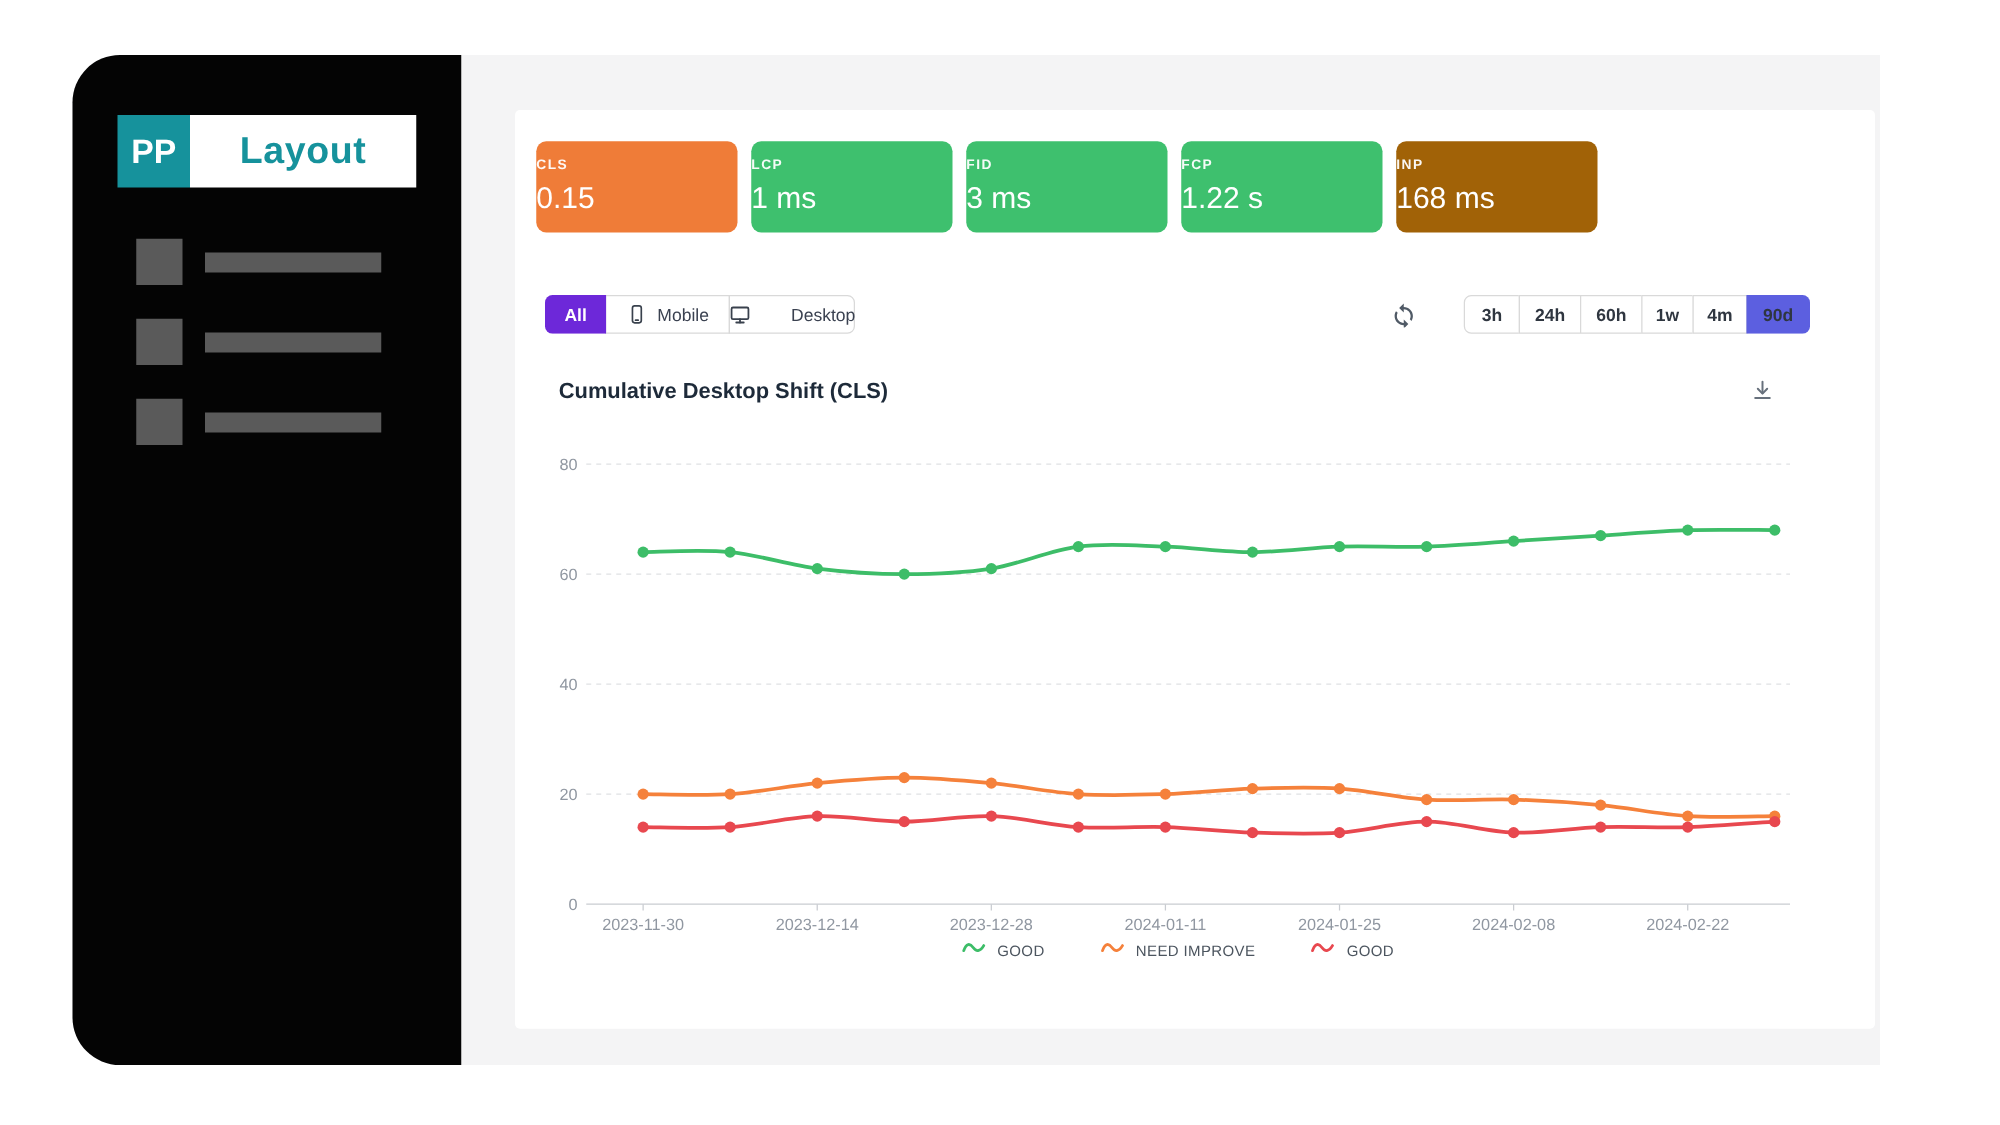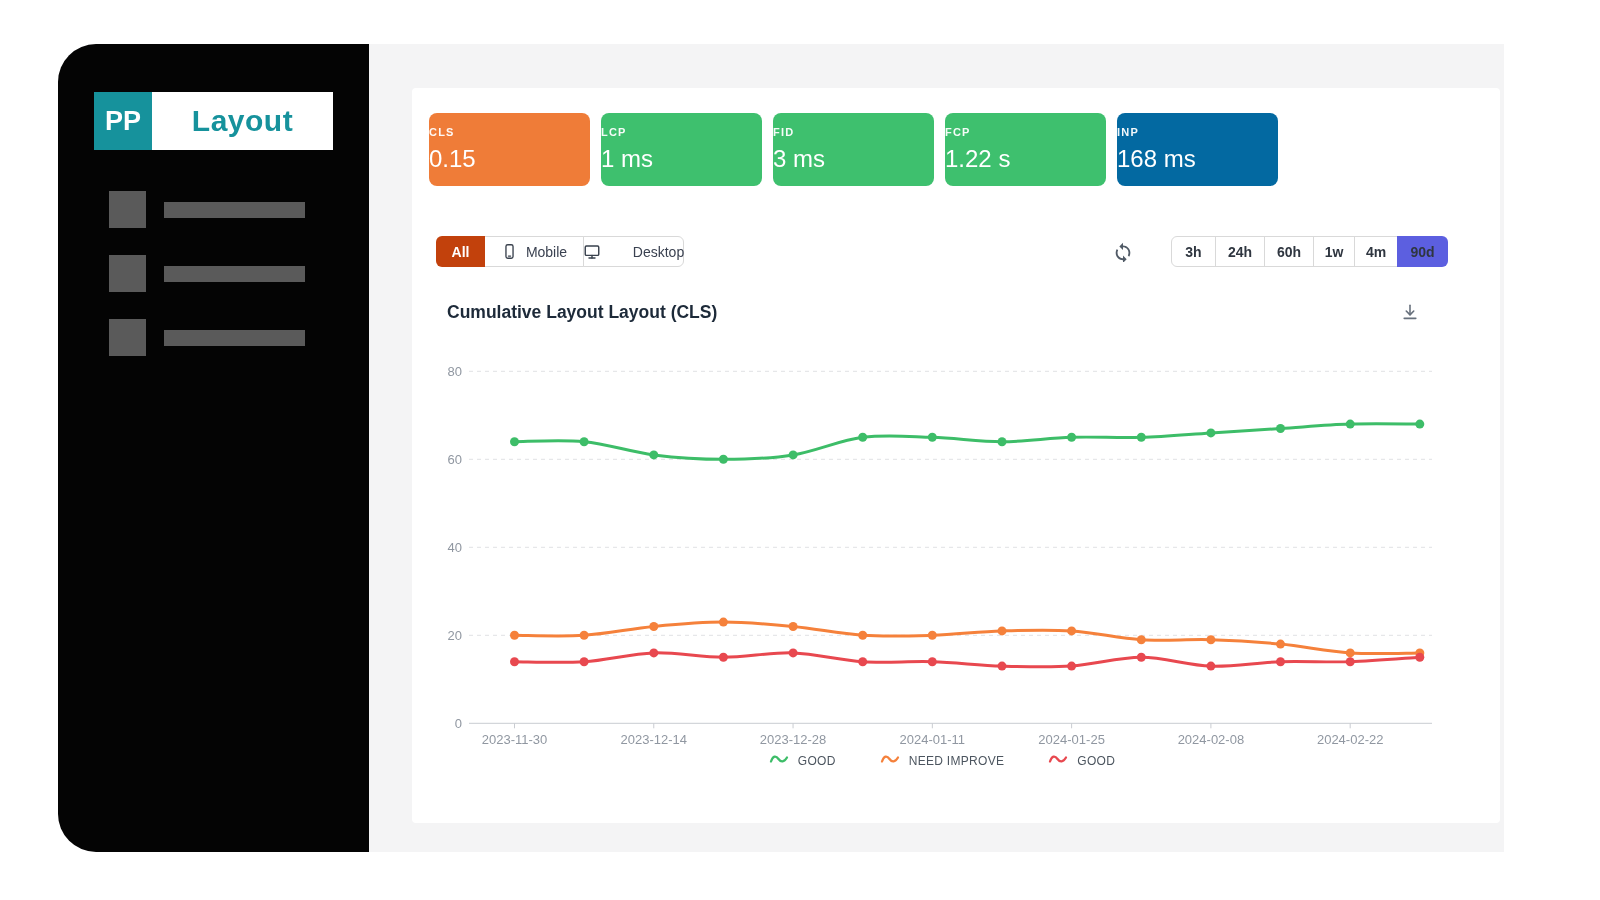--- a/index.html
+++ b/index.html
@@ -101,28 +101,28 @@
         <div class="metric-value">1 ms</div>
       </div>
       <div class="metric-card" style="background: rgb(62, 192, 110);">
         <div class="metric-label">FID</div>
         <div class="metric-value">3 ms</div>
       </div>
       <div class="metric-card" style="background: rgb(62, 192, 110);">
         <div class="metric-label">FCP</div>
         <div class="metric-value">1.22 s</div>
       </div>
-      <div class="metric-card" style="background: #0369a1;">
+      <div class="metric-card" style="background: #a16207;">
         <div class="metric-label">INP</div>
         <div class="metric-value">168 ms</div>
       </div>
     </div>
 
     <div class="device-seg">
-      <div class="seg-btn seg-active w-all" style="background: #c2410c;">
+      <div class="seg-btn seg-active w-all" style="background: #6d28d9;">
         <span>All</span>
       </div>
       <div class="seg-btn w-mobile">
         <span class="btn-icon">
           <svg width="17" height="17" viewBox="0 0 24 24" fill="none" stroke="currentColor" stroke-width="1.9" stroke-linecap="round">
             <rect x="7" y="2.5" width="10" height="19" rx="2.5"></rect>
             <path d="M10.5 18.5h3"></path>
           </svg>
         </span>
         <span>Mobile</span>
@@ -161,21 +161,21 @@
           <span>1w</span>
         </div>
       <div class="seg-btn w-1m">
           <span>4m</span>
         </div>
       <div class="seg-btn seg-active w-90d" style="background: rgb(92, 95, 224);">
           <span>90d</span>
         </div>
     </div>
 
-    <div class="chart-title">Cumulative Layout Layout (CLS)</div>
+    <div class="chart-title">Cumulative Desktop Shift (CLS)</div>
     <div class="download-btn">
       <span>
         <svg width="20" height="20" viewBox="0 0 24 24" fill="none" stroke="currentColor" stroke-width="1.9" stroke-linecap="round" stroke-linejoin="round">
           <path d="M12 4v11"></path>
           <path d="M7.5 10.8 12 15.5l4.5-4.7"></path>
           <path d="M5 19.6h14"></path>
         </svg>
       </span>
     </div>
 

